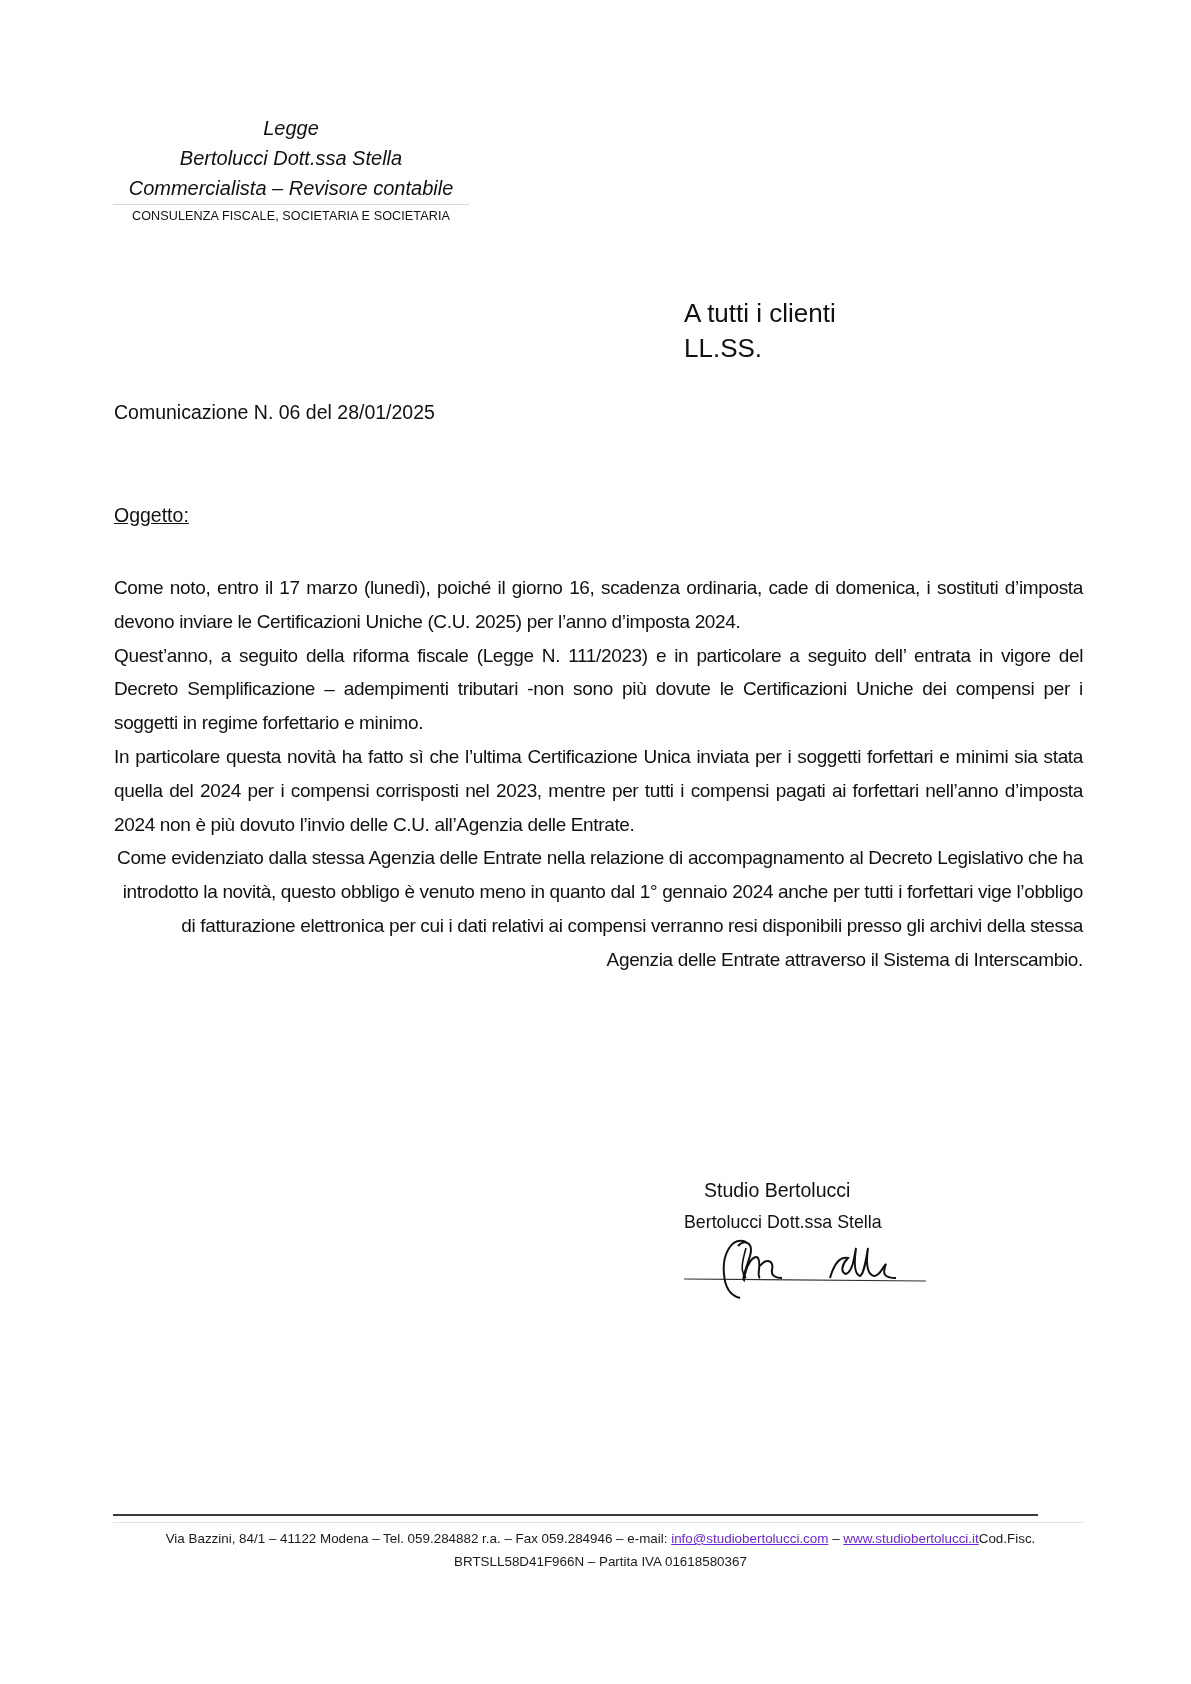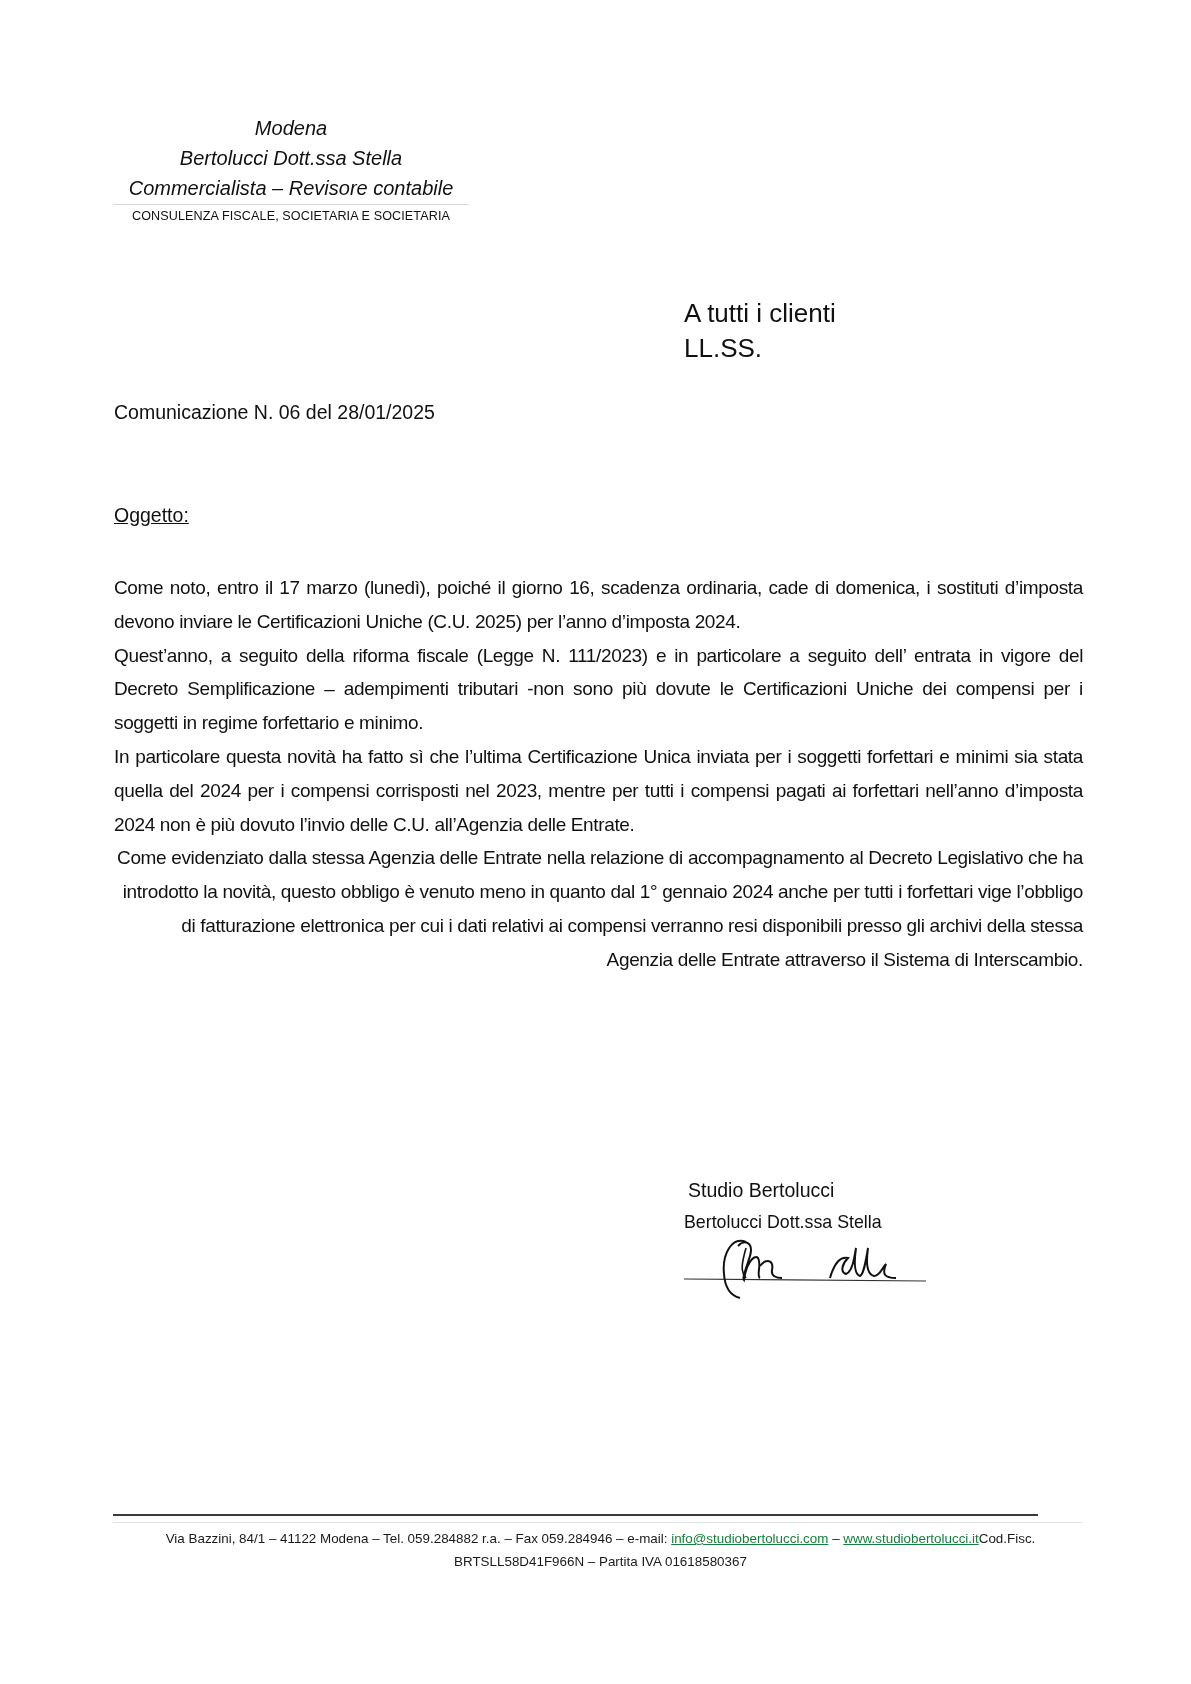--- a/index.html
+++ b/index.html
@@ -100,21 +100,21 @@
     .body-text p.left { text-align: right; }
     
     .signature {
       position: absolute;
       left: 684px;
       top: 1176px;
       width: 260px;
     }
     .signature .sig-studio {
       display: block;
-      margin-left: 4px;
+      margin-left: 20px;
       font-size: 19.5px;
       line-height: 28px;
     }
     .signature .sig-name {
       display: block;
       font-size: 17.8px;
       line-height: 28px;
       margin-top: 4px;
     }
     .sig-graphic {
@@ -146,31 +146,31 @@
       left: 113px;
       top: 1527px;
       width: 975px;
       text-align: center;
       font-size: 13.4px;
       line-height: 23px;
       color: #1a1a1a;
     }
     .footer .f-line { display: block; white-space: nowrap; }
     .footer a {
-      color: #15803d;
+      color: #6d28d9;
       text-decoration: underline;
     }
   </style>
 </head>
 <body>
 
 <div class="page">
 
   <div class="letterhead">
-    <span class="lh-line">Modena</span>
+    <span class="lh-line">Legge</span>
     <span class="lh-line">Bertolucci Dott.ssa Stella</span>
     <span class="lh-line">Commercialista – Revisore contabile</span>
     <div class="lh-rule"></div>
     <span class="lh-line lh-sub">CONSULENZA FISCALE, SOCIETARIA E SOCIETARIA</span>
   </div>
 
   <div class="recipient">
     <span>A tutti i clienti</span>
     <span>LL.SS.</span>
   </div>

